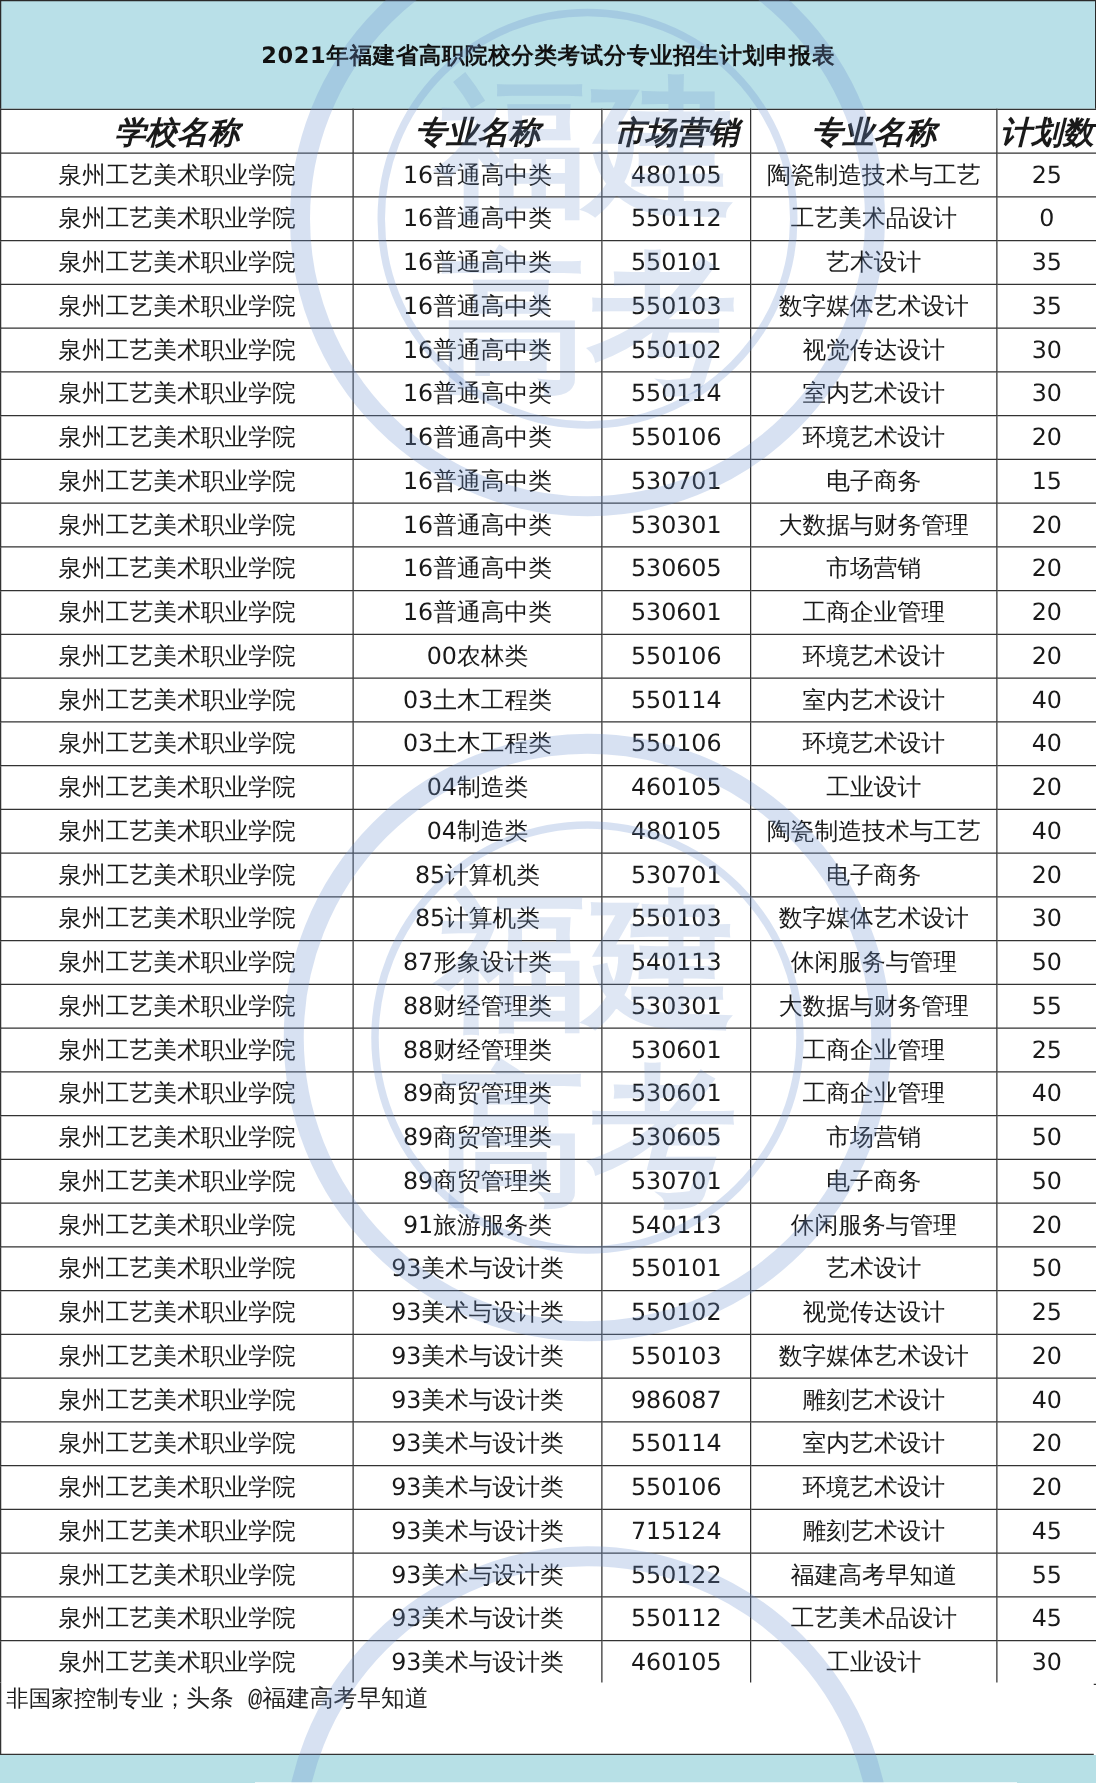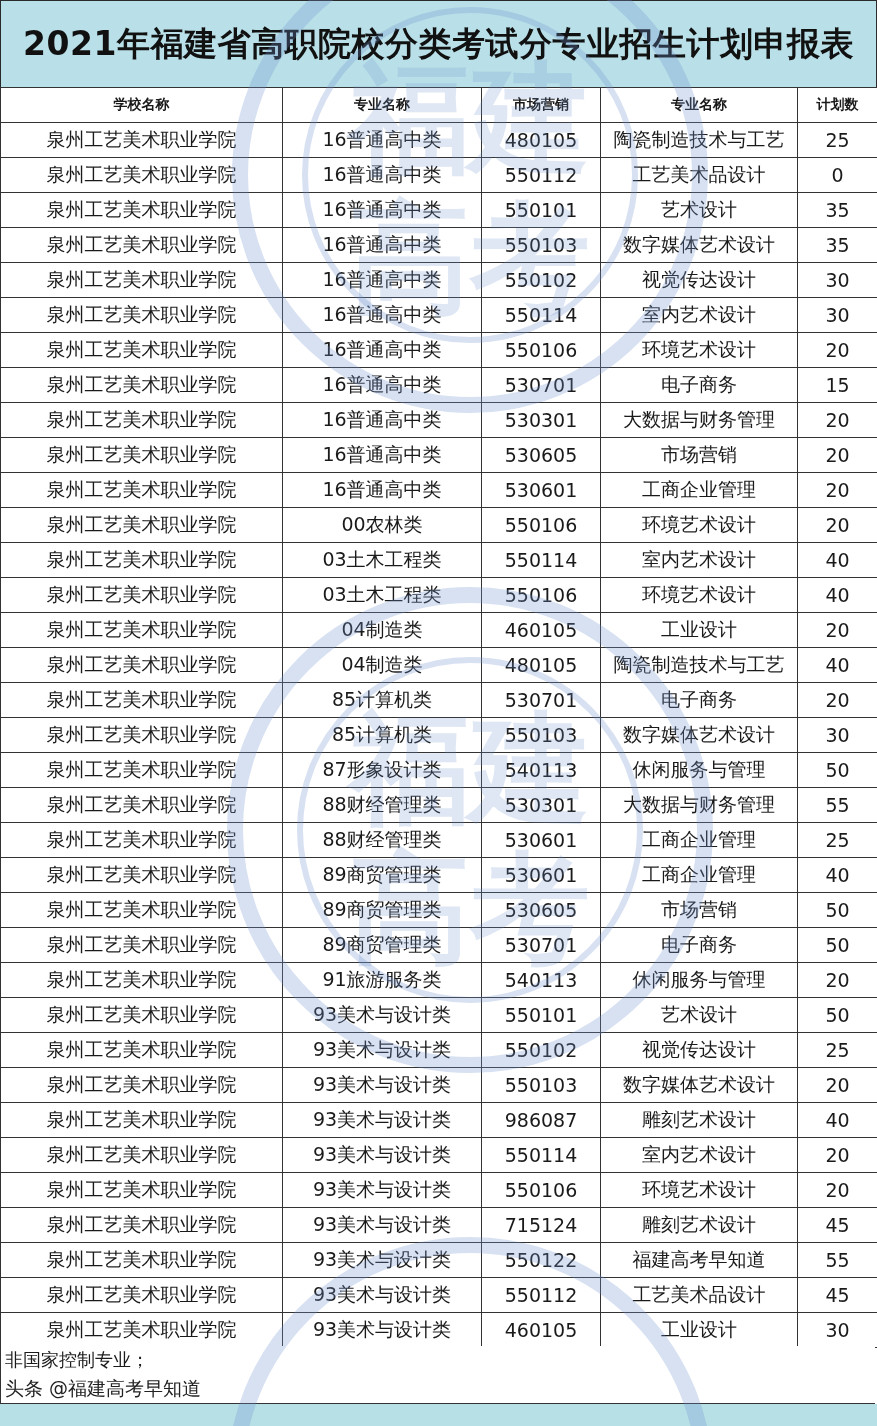--- a/index.html
+++ b/index.html
@@ -1,32 +1,32 @@
 <!DOCTYPE html>
 <html><head>
 <meta charset="utf-8">
 <style>
   html, body { margin: 0; padding: 0; background: #ffffff; }
   body { width: 877px; height: 1426px; position: relative; overflow: hidden;
          font-family: "DejaVu Sans", "Liberation Sans", sans-serif; color: #1a1a1a; }
   .title-bar { position: absolute; left: 0; top: 0; width: 875px; height: 86px;
                background: #b9e0e8; border: 1px solid #2a2a2a; border-bottom: none;
                display: flex; align-items: center; justify-content: center; }
-  .title-bar h1 { margin: 16px; font-size: 33px; font-weight: bold; color: #111; letter-spacing: 0.5px; }
+  .title-bar h1 { margin: 16px; font-size: 18px; font-weight: bold; color: #111; letter-spacing: 0.5px; }
   table { position: absolute; left: 0; top: 87px; width: 877px; border-collapse: collapse; table-layout: fixed; background: transparent; }
   th, td { border: 1px solid #333; text-align: center; padding: 0; height: 34px;
            font-size: 19px; white-space: nowrap; overflow: hidden; }
-  th { font-weight: bold; font-size: 14px; height: 34px; }
+  th { font-weight: bold; font-size: 25px; height: 34px; font-style: italic; }
   col.c1 { width: 282px; } col.c2 { width: 199px; } col.c3 { width: 119px; }
   col.c4 { width: 197px; } col.c5 { width: 80px; }
   .note { position: absolute; left: 0; top: 1346px; width: 875px; height: 58px;
           border: 1px solid #333; border-top: none; border-right: none; background: #fff;
           font-size: 18px; line-height: 28px; padding-left: 4px; box-sizing: border-box; }
-  .note .line2 { display: flex; justify-content: flex-start; padding-right: 20px; flex-direction: column; }
-  .credit { color: #222; font-size: 19px; }
+  .note .line2 { display: flex; justify-content: flex-start; padding-right: 20px; }
+  .credit { color: #222; font-size: 19px; font-family: Liberation Mono, monospace; }
   .bottom-strip { position: absolute; left: 0; top: 1404px; width: 877px; height: 22px; background: #b7e0e6; }
   .watermark { position: absolute; left: 0; top: 0; width: 877px; height: 1426px; pointer-events: none; z-index: 5; }
 </style>
 </head>
 <body>
 
 <div class="title-bar">
   <h1>2021年福建省高职院校分类考试分专业招生计划申报表</h1>
 </div>
 

